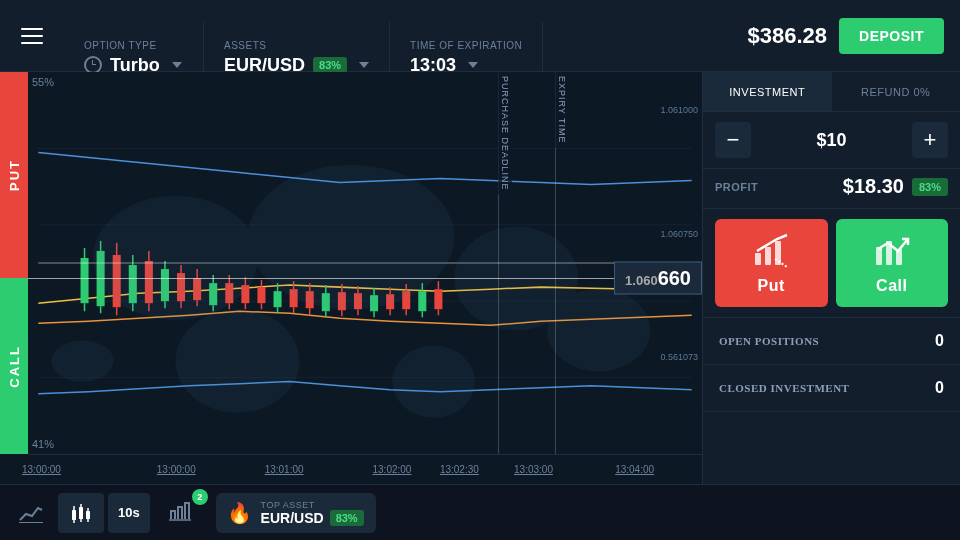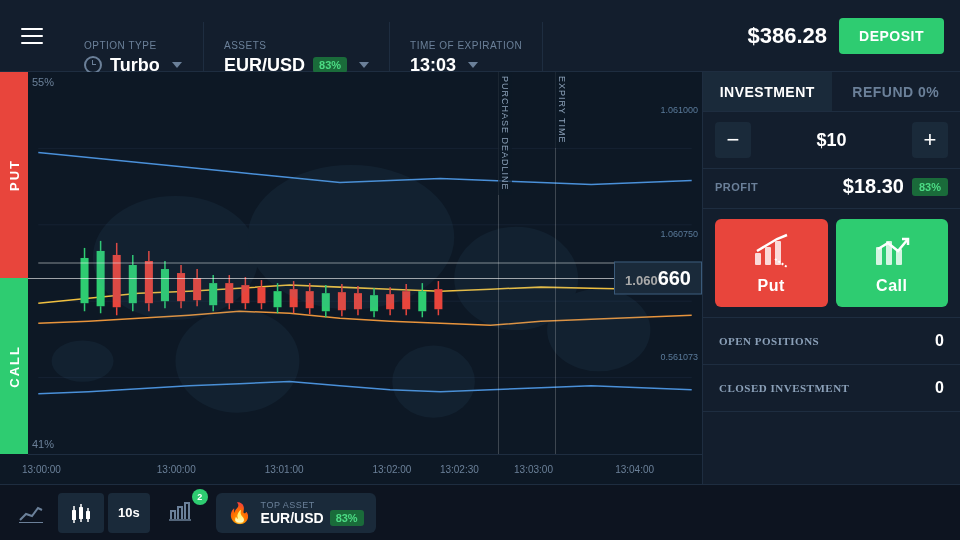--- a/index.html
+++ b/index.html
@@ -277,20 +277,21 @@
       height: 30px;
       display: flex;
       align-items: center;
       border-top: 1px solid #1e2d40;
     }
     .time-tick {
       font-size: 10px;
       color: #6b8099;
       position: absolute;
       transform: translateX(-50%);
+      text-decoration: underline;
     }
 
     
     .right-panel {
       width: 258px;
       background: #131e2d;
       display: flex;
       flex-direction: column;
       border-left: 1px solid #1e2d40;
       flex-shrink: 0;
@@ -299,22 +300,22 @@
     .investment-tabs {
       display: flex;
       height: 40px;
       border-bottom: 1px solid #1e2d40;
     }
     .inv-tab {
       flex: 1;
       display: flex;
       align-items: center;
       justify-content: center;
-      font-size: 14px;
-      font-weight: bold;
+      font-size: 11px;
+      font-weight: normal;
       letter-spacing: 0.5px;
       cursor: pointer;
       color: #fff;
       background: #1a2a3a;
     }
     .inv-tab.inactive {
       color: #6b8099;
       background: #131e2d;
     }
 

